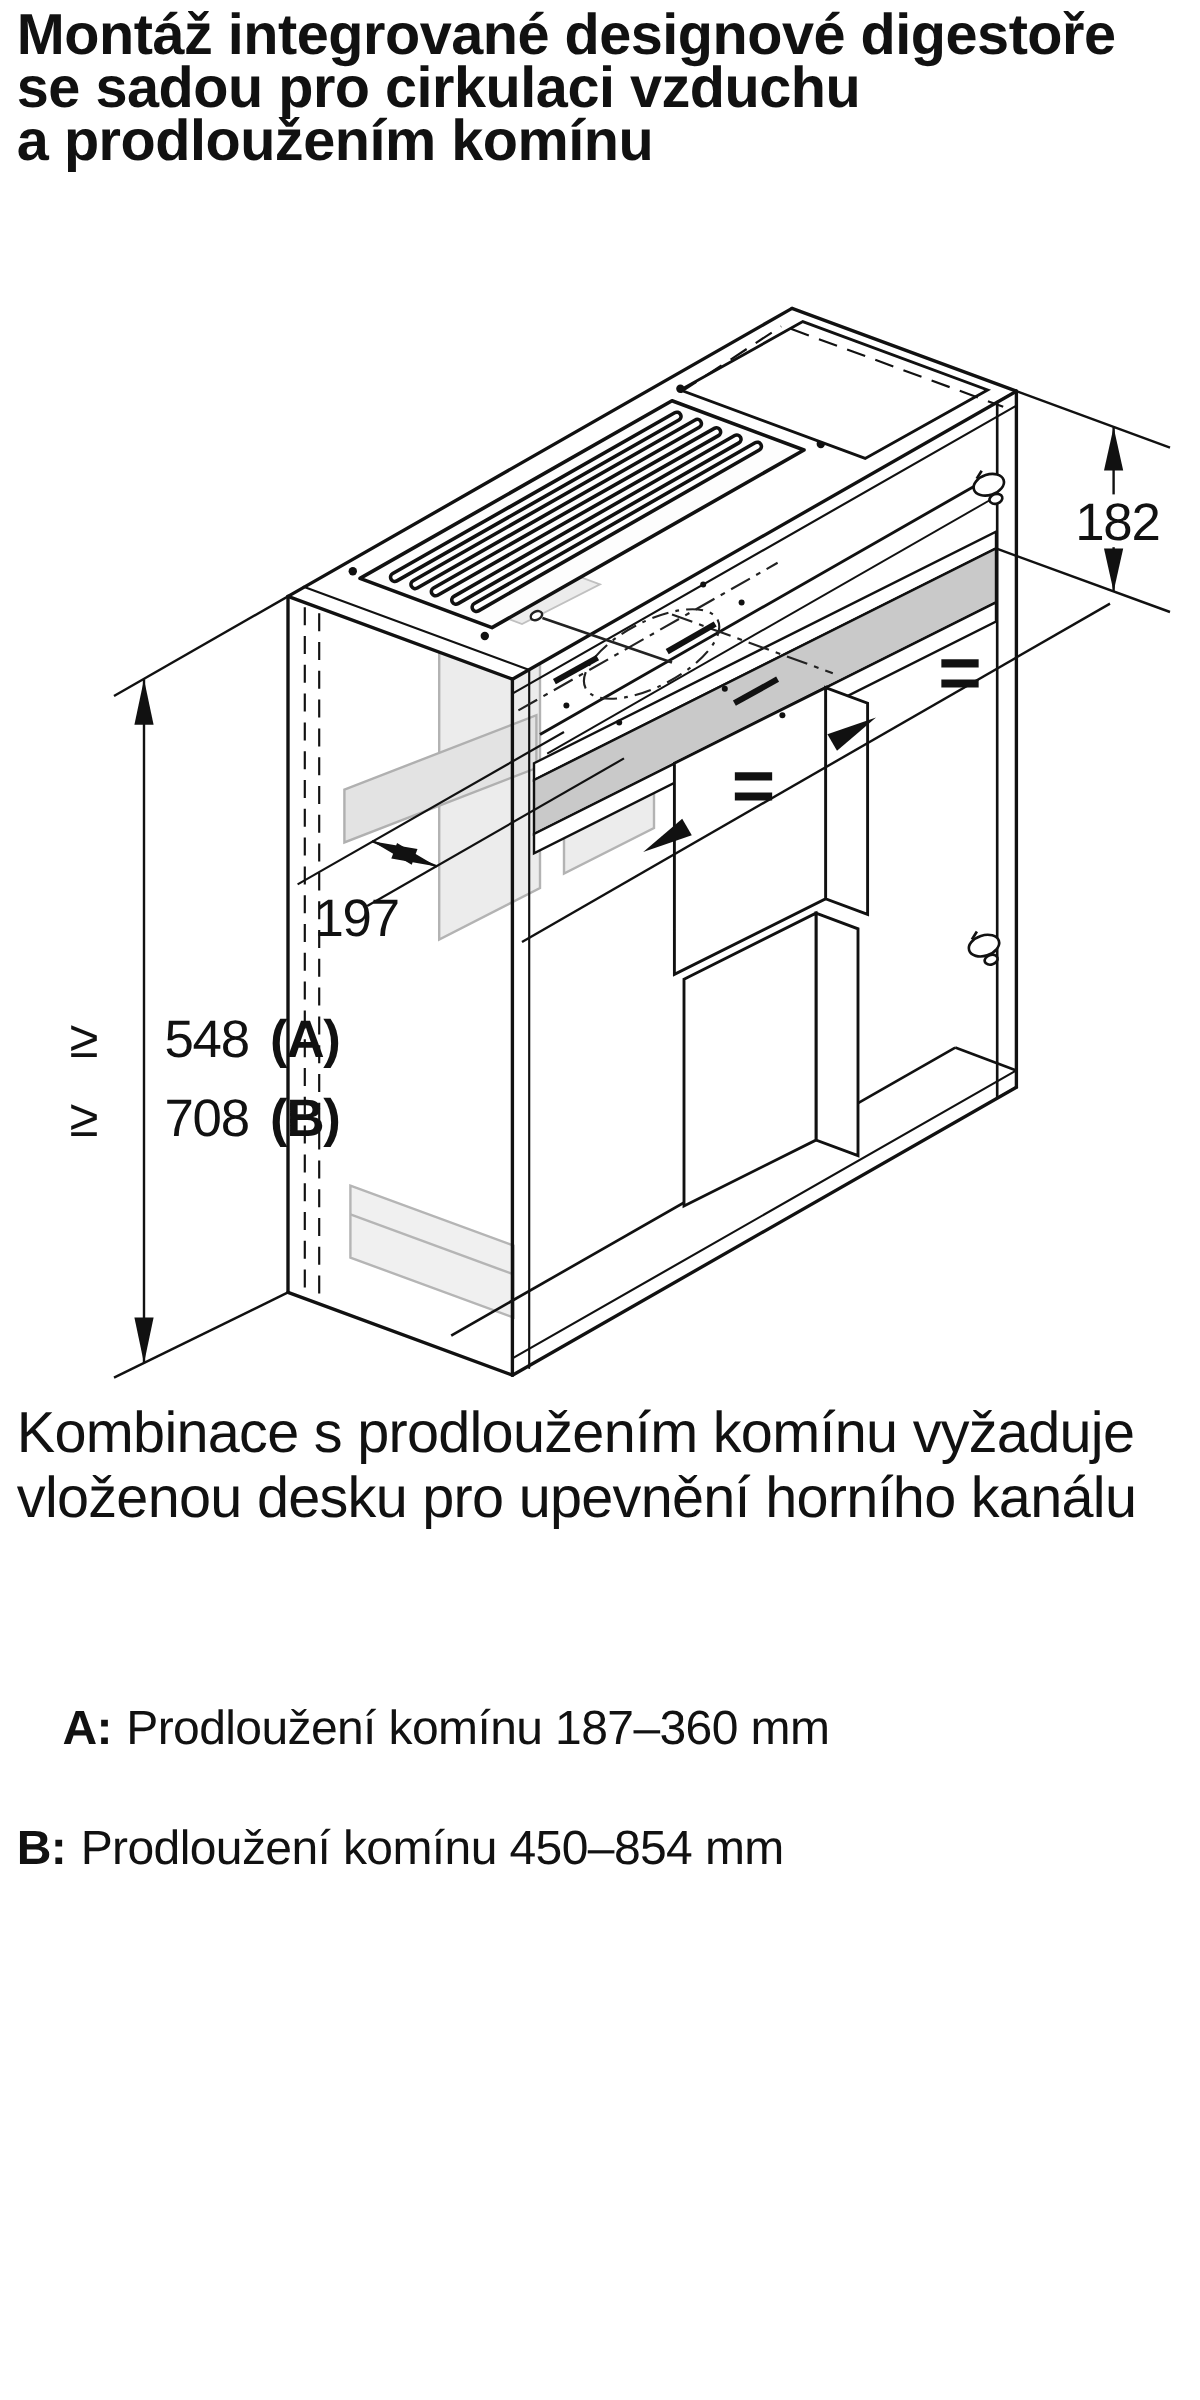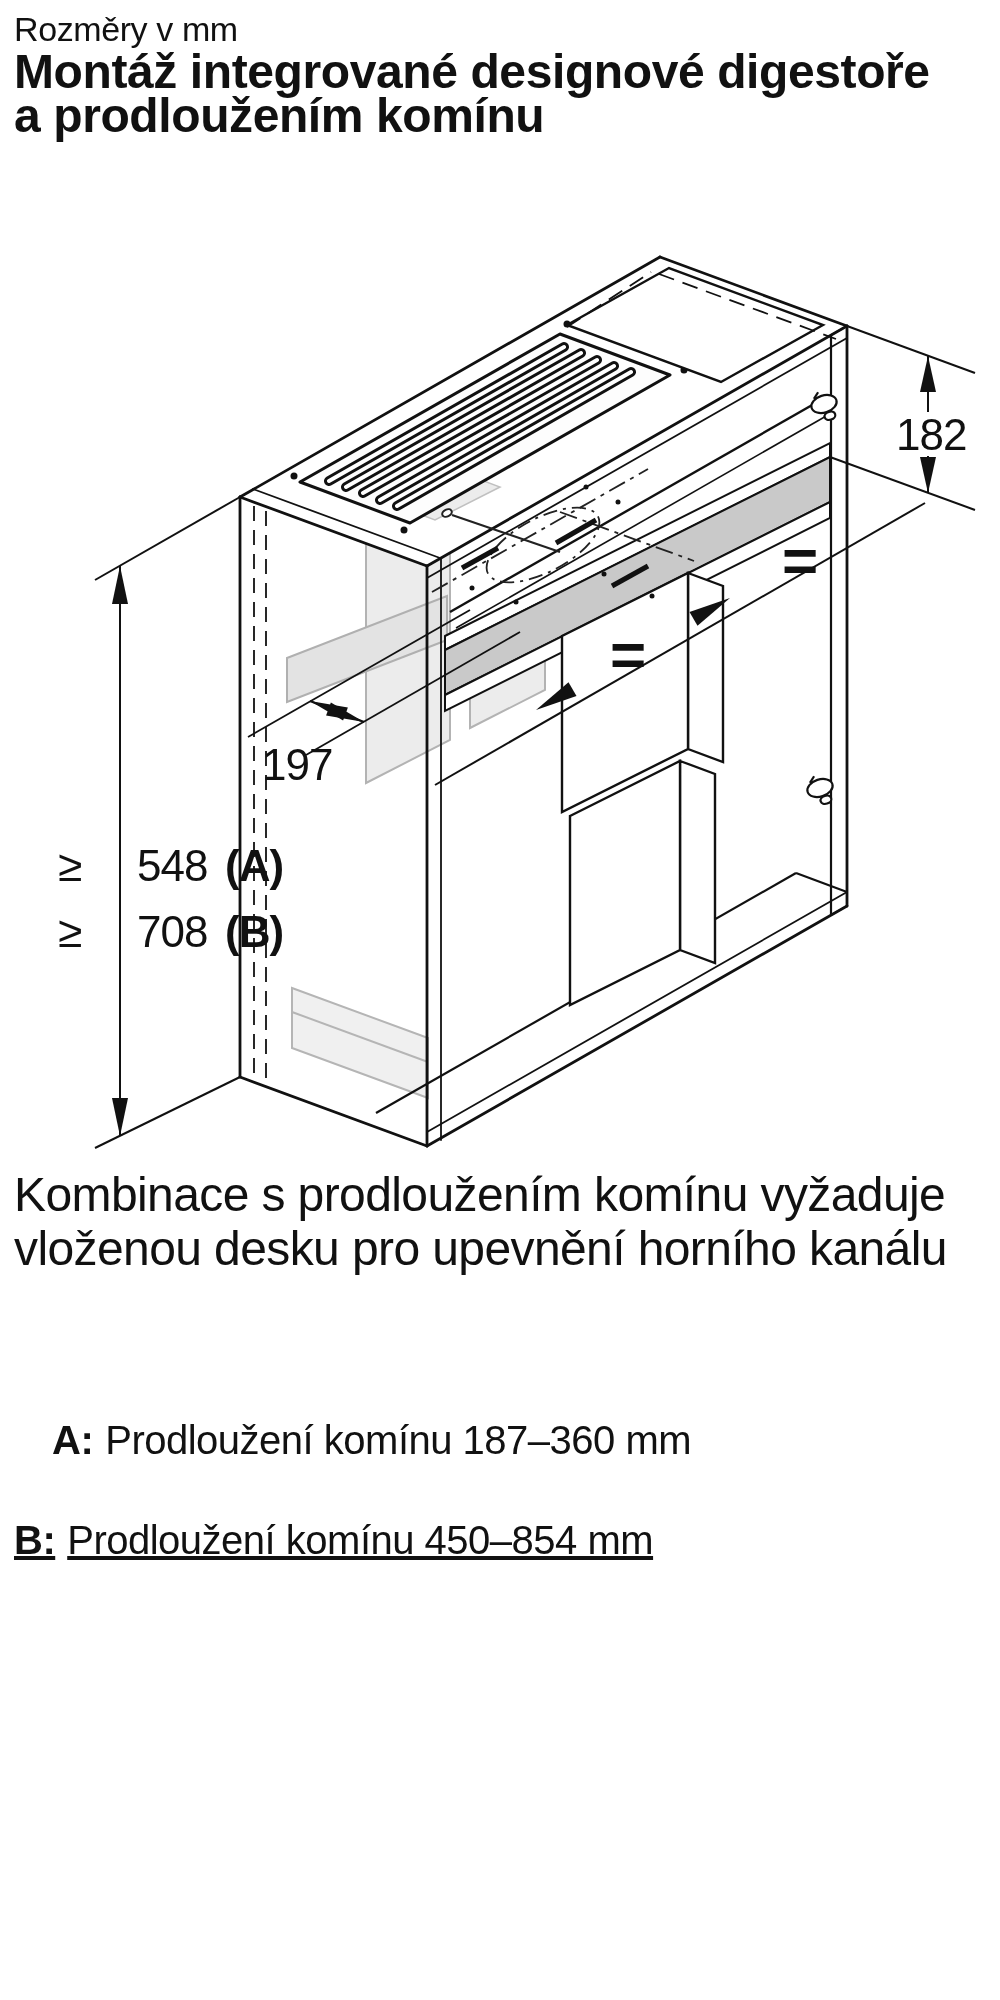--- a/index.html
+++ b/index.html
@@ -8,33 +8,33 @@
     font-family:"Liberation Sans", sans-serif;color:#111;
     -webkit-font-smoothing:antialiased;
   }
   .title-block{position:absolute;left:14px;top:8px;letter-spacing:-0.4px;}
   .title-sub{font-size:34px;font-weight:400;line-height:42px;}
   .title-main{font-size:48px;font-weight:700;line-height:44px;}
   .note-block{position:absolute;left:14px;top:1168px;font-size:48px;line-height:54px;letter-spacing:-0.6px;}
   .legend-row{position:absolute;left:14px;font-size:40px;letter-spacing:-0.5px;white-space:nowrap;}
   .legend-row .k{font-weight:700;margin-right:12px;}
   #legend-a{top:1418px;margin-left:38px;}
-  #legend-b{top:1518px;text-decoration:underline;}
+  #legend-b{top:1518px;}
   svg{position:absolute;left:0;top:0;}
   svg text{font-family:"Liberation Sans", sans-serif;fill:#111;}
   .dimtxt{font-size:44px;letter-spacing:-1px;}
   .dimtxt-b{font-size:44px;font-weight:700;letter-spacing:-1px;}
   .eqtxt{font-size:62px;font-weight:700;}
 </style>
 </head>
 <body>
 
 <div class="title-block">
-  <div class="title-sub">Rozměry v mm</div>
   <div class="title-main">Montáž integrované designové digestoře</div>
+  <div class="title-main">se sadou pro cirkulaci vzduchu</div>
   <div class="title-main">a prodloužením komínu</div>
 </div>
 
 <svg width="1000" height="2000" viewBox="0 0 1000 2000">
 
   <g fill="#ececec" stroke="#b3b3b3" stroke-width="2">
     <polygon points="366,515 450,472 450,740 366,783"></polygon>
     <polygon points="470,640 545,602 545,690 470,728"></polygon>
   </g>
 

